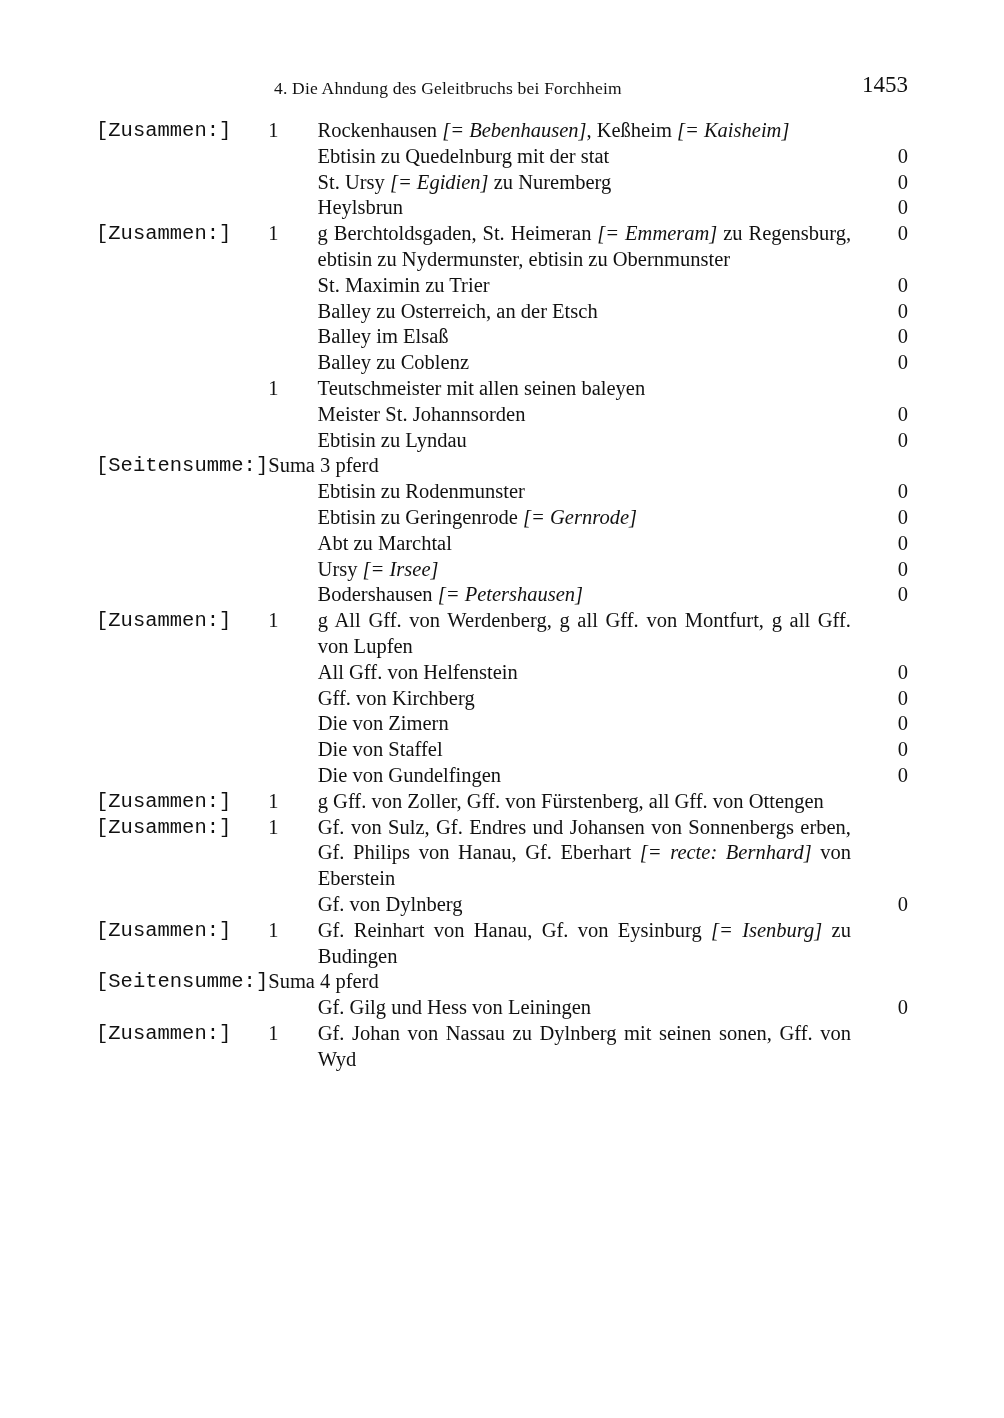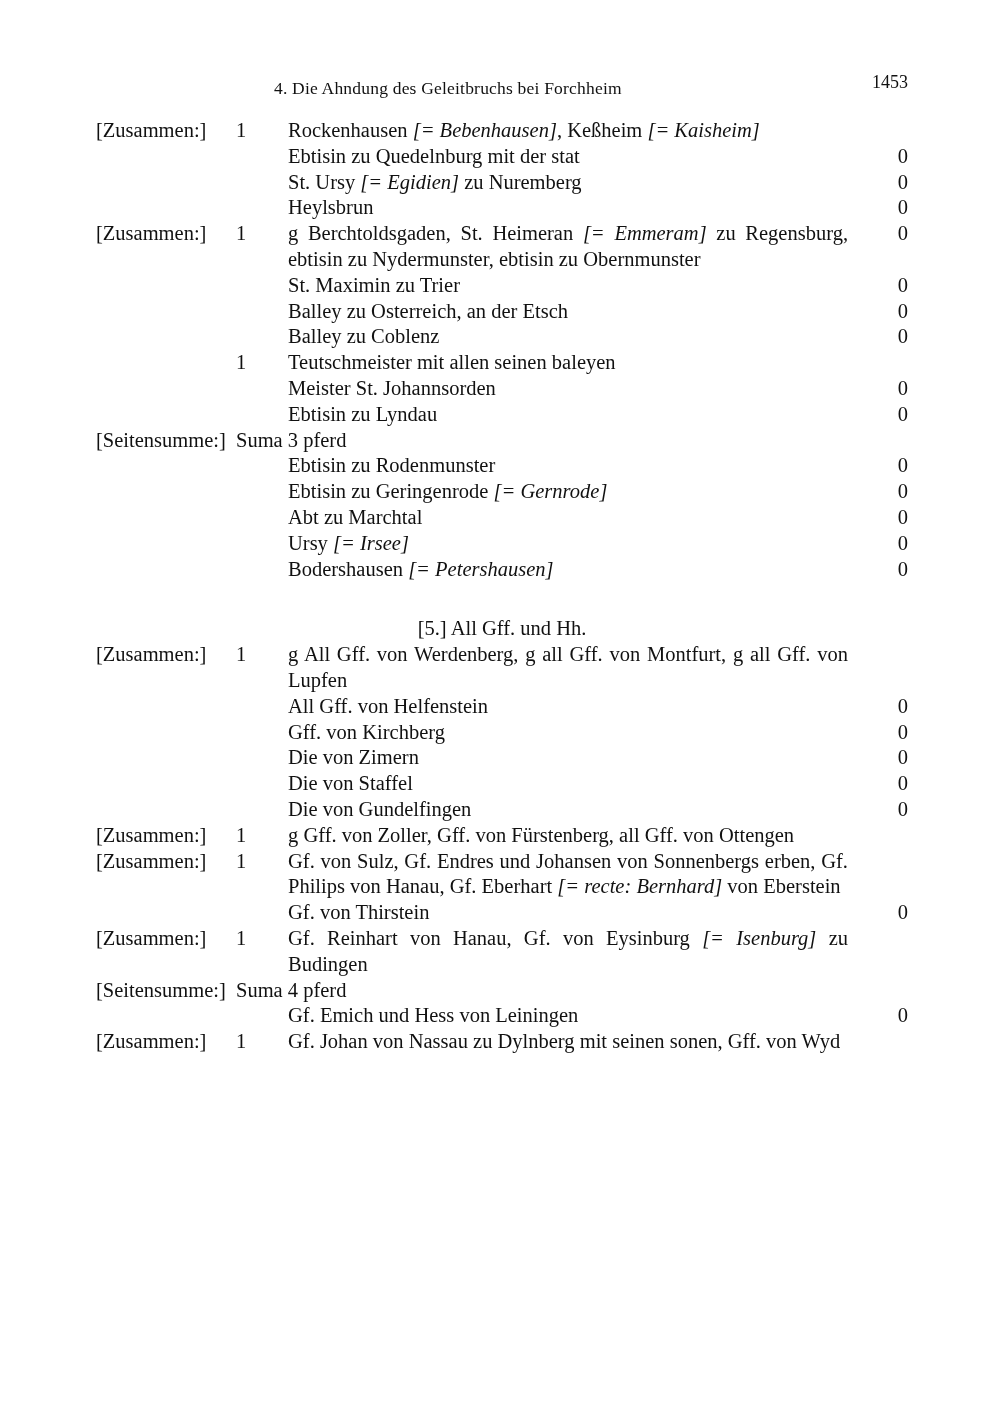--- a/index.html
+++ b/index.html
@@ -33,21 +33,21 @@
     position: absolute;
     left: 178px;
     top: 0;
     white-space: nowrap;
     letter-spacing: 0.2px;
   }
   .runhead .folio {
     position: absolute;
     right: 0;
     top: -6px;
-    font-size: 18px;
+    font-size: 23px;
   }
   
   .content {
     position: absolute;
     top: 118px;
     left: 96px;
     width: 812px;
   }
   table.entries {
     width: 100%;
@@ -56,20 +56,21 @@
   table.entries td {
     vertical-align: top;
     padding: 0;
     font-size: 20.5px;
     line-height: 25.8px;
   }
   td.c-note {
     width: 140px;
     white-space: nowrap;
     font-style: normal;
+    font-family: Liberation Mono, monospace;
   }
   td.c-count {
     width: 52px;
     text-align: left;
     white-space: nowrap;
   }
   td.c-text {
     width: 560px;
     padding-right: 6px;
   }
@@ -146,20 +147,26 @@
           </tr>
           <tr>
             <td class="c-note it"></td>
             <td class="c-count"></td>
             <td class="c-text"><span>Balley zu Osterreich, an der Etsch</span></td>
             <td class="c-val">0</td>
           </tr>
           <tr>
             <td class="c-note it"></td>
             <td class="c-count"></td>
+            <td class="c-text"><span>Balley im Elsaß</span></td>
+            <td class="c-val">0</td>
+          </tr>
+          <tr>
+            <td class="c-note it"></td>
+            <td class="c-count"></td>
             <td class="c-text"><span>Balley zu Coblenz</span></td>
             <td class="c-val">0</td>
           </tr>
           <tr>
             <td class="c-note it"></td>
             <td class="c-count">1</td>
             <td class="c-text"><span>Teutschmeister mit allen seinen baleyen</span></td>
             <td class="c-val"></td>
           </tr>
           <tr>
@@ -205,33 +212,23 @@
           </tr>
           <tr>
             <td class="c-note it"></td>
             <td class="c-count"></td>
             <td class="c-text"><span>Bodershausen </span><span class="it">[= Petershausen]</span></td>
             <td class="c-val">0</td>
           </tr>
         </tbody>
     </table>
 
+
     <table class="entries">
       <tbody>
-        <tr class="spacer-row">
-            <td colspan="4"></td>
-          </tr>
-        <tr>
-          <td colspan="4" class="center-head">[5.] All Gff. und Hh.</td>
-        </tr>
-      </tbody>
-    </table>
-
-    <table class="entries">
-      <tbody>
           <tr>
             <td class="c-note it">[Zusammen:]</td>
             <td class="c-count">1</td>
             <td class="c-text just"><span>g All Gff. von Werdenberg, g all Gff. von Montfurt, g all Gff. von Lupfen</span></td>
             <td class="c-val"></td>
           </tr>
           <tr>
             <td class="c-note it"></td>
             <td class="c-count"></td>
             <td class="c-text"><span>All Gff. von Helfenstein</span></td>
@@ -269,38 +266,38 @@
           </tr>
           <tr>
             <td class="c-note it">[Zusammen:]</td>
             <td class="c-count">1</td>
             <td class="c-text just"><span>Gf. von Sulz, Gf. Endres und Johansen von Sonnenbergs erben, Gf. Philips von Hanau, Gf. Eberhart </span><span class="it">[= recte: Bernhard]</span><span> von Eberstein</span></td>
             <td class="c-val"></td>
           </tr>
           <tr>
             <td class="c-note it"></td>
             <td class="c-count"></td>
-            <td class="c-text"><span>Gf. von Thirstein</span></td>
+            <td class="c-text"><span>Gf. von Dylnberg</span></td>
             <td class="c-val">0</td>
           </tr>
           <tr>
             <td class="c-note it">[Zusammen:]</td>
             <td class="c-count">1</td>
             <td class="c-text just"><span>Gf. Reinhart von Hanau, Gf. von Eysinburg </span><span class="it">[= Isenburg]</span><span> zu Budingen</span></td>
             <td class="c-val"></td>
           </tr>
           <tr class="sum-row">
             <td class="c-note it">[Seitensumme:]</td>
             <td colspan="2" class="sum-span">Suma 4 pferd</td>
             <td class="c-val"></td>
           </tr>
           <tr>
             <td class="c-note it"></td>
             <td class="c-count"></td>
-            <td class="c-text"><span>Gf. Emich und Hess von Leiningen</span></td>
+            <td class="c-text"><span>Gf. Gilg und Hess von Leiningen</span></td>
             <td class="c-val">0</td>
           </tr>
           <tr>
             <td class="c-note it">[Zusammen:]</td>
             <td class="c-count">1</td>
             <td class="c-text just"><span>Gf. Johan von Nassau zu Dylnberg mit seinen sonen, Gff. von Wyd</span></td>
             <td class="c-val"></td>
           </tr>
         </tbody>
     </table>

